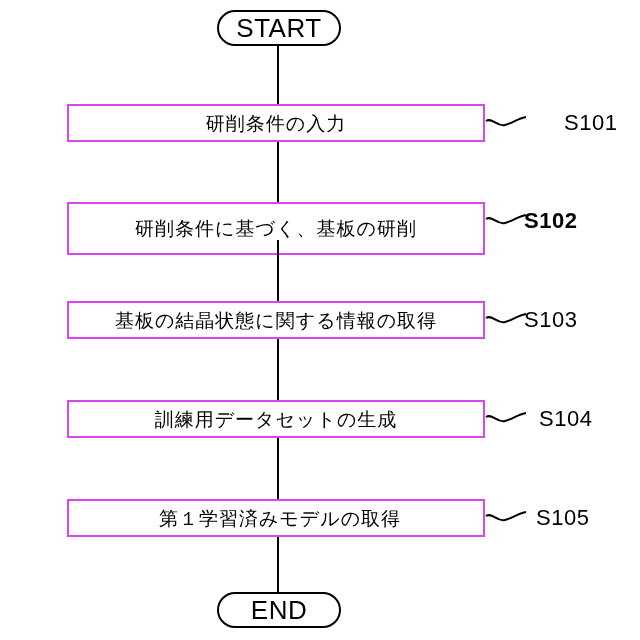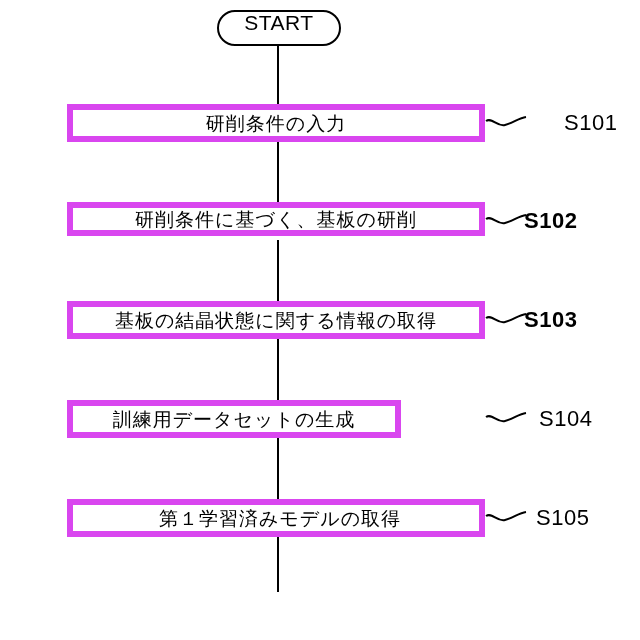--- a/index.html
+++ b/index.html
@@ -20,29 +20,30 @@
     height: 640px;
     background: #ffffff;
   }
   .terminator {
     position: absolute;
     box-sizing: border-box;
     border: 2px solid #000000;
     border-radius: 999px;
     background: #ffffff;
     display: flex;
+    align-items: center;
     justify-content: center;
-    font-size: 21px;
+    font-size: 26px;
     letter-spacing: 0.5px;
     line-height: 1;
   }
   .process {
     position: absolute;
     box-sizing: border-box;
-    border: 6px solid #d946ef;
+    border: 2px solid #d946ef;
     background: #ffffff;
     display: flex;
     align-items: center;
     justify-content: center;
     font-size: 19px;
     line-height: 1;
   }
   .process .ptext {
     white-space: nowrap;
     letter-spacing: 1px;
@@ -82,45 +83,45 @@
   </div>
   <div class="squiggle" style="left:485px; top:108px; width:42px; height:26px;">
     <svg width="42" height="26" viewBox="0 0 42 26">
       <path d="M1,13 C7,9 12,19 20,17 C28,15 34,10 41,9" fill="none" stroke="#000000" stroke-width="2"></path>
     </svg>
   </div>
   <div class="step-label" style="left:524px; top:112px;margin-left:40px;">S101</div>
 
   <div class="connector" style="left:277px; top:142px; height:60px;"></div>
 
-  <div class="process" style="left:67px; top:202px; width:418px; height:34px;">
+  <div class="process" style="left:67px; top:202px; width:418px; height:53px;">
     <span class="ptext">研削条件に基づく、基板の研削</span>
   </div>
   <div class="squiggle" style="left:485px; top:206px; width:42px; height:26px;">
     <svg width="42" height="26" viewBox="0 0 42 26">
       <path d="M1,13 C7,9 12,19 20,17 C28,15 34,10 41,9" fill="none" stroke="#000000" stroke-width="2"></path>
     </svg>
   </div>
   <div class="step-label" style="left:524px; top:210px;font-weight:bold;">S102</div>
 
   <div class="connector" style="left:277px; top:240px; height:61px;"></div>
 
   <div class="process" style="left:67px; top:301px; width:418px; height:38px;">
     <span class="ptext">基板の結晶状態に関する情報の取得</span>
   </div>
   <div class="squiggle" style="left:485px; top:305px; width:42px; height:26px;">
     <svg width="42" height="26" viewBox="0 0 42 26">
       <path d="M1,13 C7,9 12,19 20,17 C28,15 34,10 41,9" fill="none" stroke="#000000" stroke-width="2"></path>
     </svg>
   </div>
-  <div class="step-label" style="left:524px; top:309px;font-weight:bold;">S103</div>
+  <div class="step-label" style="left:524px; top:309px;">S103</div>
 
   <div class="connector" style="left:277px; top:339px; height:61px;"></div>
 
-  <div class="process" style="left:67px; top:400px; width:334px; height:38px;">
+  <div class="process" style="left:67px; top:400px; width:418px; height:38px;">
     <span class="ptext">訓練用データセットの生成</span>
   </div>
   <div class="squiggle" style="left:485px; top:404px; width:42px; height:26px;">
     <svg width="42" height="26" viewBox="0 0 42 26">
       <path d="M1,13 C7,9 12,19 20,17 C28,15 34,10 41,9" fill="none" stroke="#000000" stroke-width="2"></path>
     </svg>
   </div>
   <div class="step-label" style="left:539px; top:408px;">S104</div>
 
   <div class="connector" style="left:277px; top:438px; height:61px;"></div>
@@ -130,14 +131,17 @@
   </div>
   <div class="squiggle" style="left:485px; top:503px; width:42px; height:26px;">
     <svg width="42" height="26" viewBox="0 0 42 26">
       <path d="M1,13 C7,9 12,19 20,17 C28,15 34,10 41,9" fill="none" stroke="#000000" stroke-width="2"></path>
     </svg>
   </div>
   <div class="step-label" style="left:536px; top:507px;">S105</div>
 
   <div class="connector" style="left:277px; top:537px; height:55px;"></div>
 
+  <div class="terminator" style="left:217px; top:592px; width:124px; height:36px;">
+    <span>END</span>
+  </div>
 
 </div>
 
 </body></html>

